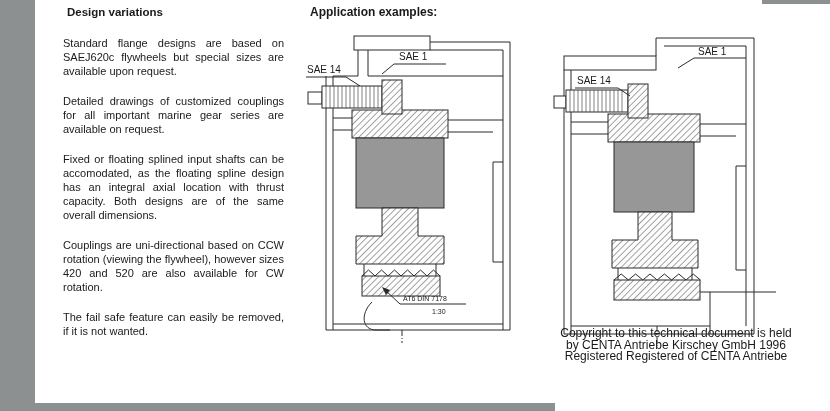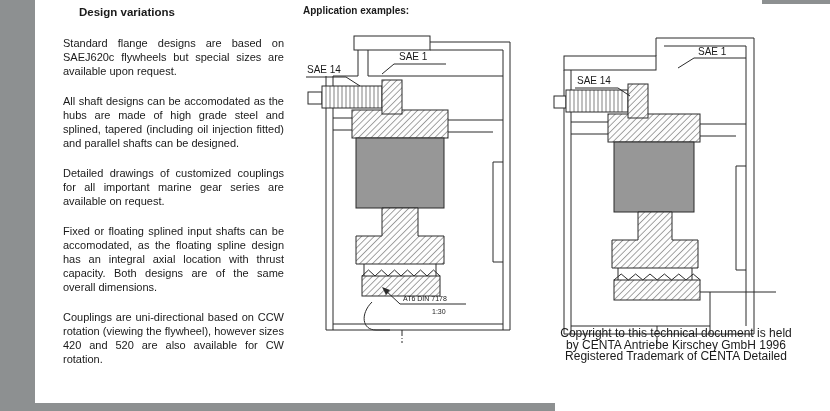--- a/index.html
+++ b/index.html
@@ -10,24 +10,24 @@
   }
   .scan-edge{position:absolute;background:#8d9091;}
   .edge-left{left:0;top:0;width:35px;height:411px;}
   .edge-bottom{left:35px;top:403px;width:520px;height:8px;}
   .edge-topright{left:762px;top:0;width:68px;height:4px;}
 
   .design-col{
     position:absolute;left:63px;top:5px;width:221px;
     font-size:11px;line-height:14px;text-align:justify;
   }
-  .design-col h2{font-size:11.5px;line-height:15px;font-weight:bold;margin:0 0 2px 16px;text-align:left;}
+  .design-col h2{font-size:11.5px;line-height:15px;font-weight:bold;margin:0 0 2px 4px;text-align:left;}
   .design-col p{margin:16px 0 4px 0;}
 
-  .app-heading{position:absolute;left:303px;top:5px;font-size:10px;font-weight:bold;}
+  .app-heading{position:absolute;left:310px;top:5px;font-size:12px;font-weight:bold;}
 
   .drawing{position:absolute;}
   #drawing1{left:306px;top:24px;}
   #drawing2{left:550px;top:26px;}
 
   .copyright{
     position:absolute;left:551px;top:328px;width:250px;
     font-size:12px;line-height:11.6px;text-align:center;
   }
   svg text{font-family:"Liberation Sans",sans-serif;fill:#1a1a1a;}
@@ -35,24 +35,24 @@
 </head>
 <body>
 
 <div class="scan-edge edge-left"></div>
 <div class="scan-edge edge-bottom"></div>
 <div class="scan-edge edge-topright"></div>
 
 <div class="design-col">
   <h2>Design variations</h2>
   <p>Standard flange designs are based on SAEJ620c flywheels but special sizes are available upon request.</p>
-  <p>All shaft designs can be accomodated as the hubs are made of high grade steel and splined, tapered (including oil injection fitted) and parallel shafts can be designed.</p>
   <p>Detailed drawings of customized couplings for all important marine gear series are available on request.</p>
   <p>Fixed or floating splined input shafts can be accomodated, as the floating spline design has an integral axial location with thrust capacity. Both designs are of the same overall dimensions.</p>
   <p>Couplings are uni-directional based on CCW rotation (viewing the flywheel), however sizes 420 and 520 are also available for CW rotation.</p>
+  <p>The fail safe feature can easily be removed, if it is not wanted.</p>
 </div>
 
 <div class="app-heading">Application examples:</div>
 
 <svg id="drawing1" class="drawing" width="240" height="320" viewBox="0 0 240 320">
   <defs>
     <pattern id="hatchA" width="4.5" height="4.5" patternUnits="userSpaceOnUse" patternTransform="rotate(45)">
       <rect width="4.5" height="4.5" fill="#fdfdfd"></rect>
       <line x1="0" y1="0" x2="0" y2="4.5" stroke="#4a4a4a" stroke-width="1"></line>
     </pattern>
@@ -156,14 +156,14 @@
   </g>
   <g>
     <text x="27" y="58" font-size="10">SAE 14</text>
     <path d="M25,62 H68 L80,70" stroke="#2b2b2b" fill="none"></path>
   </g>
 </svg>
 
 <div class="copyright">
   <div>Copyright to this technical document is held</div>
   <div>by CENTA Antriebe Kirschey GmbH 1996</div>
-  <div>Registered Trademark of CENTA Detailed</div>
+  <div>Registered Registered of CENTA Antriebe</div>
 </div>
 
 </body></html>

